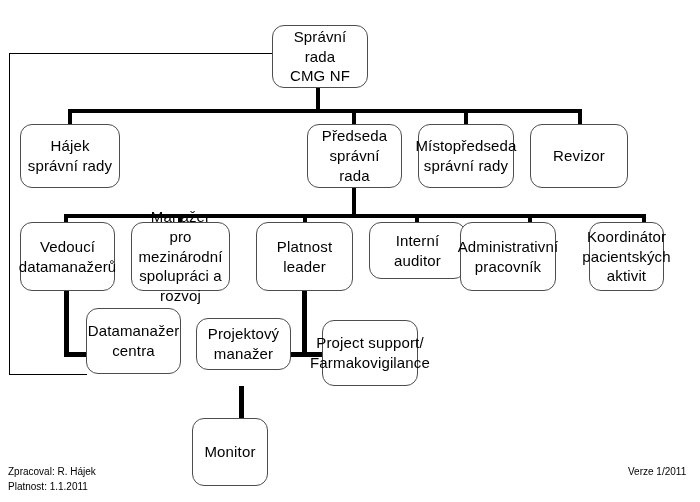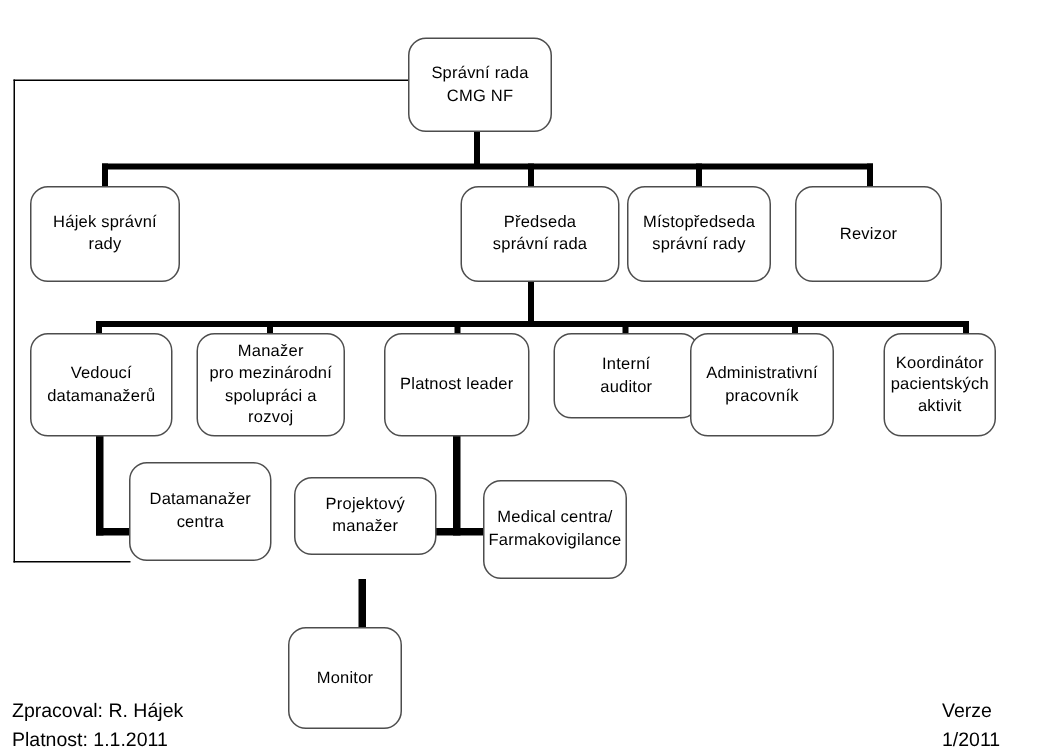--- a/index.html
+++ b/index.html
@@ -18,41 +18,41 @@
   .node {
     position: absolute;
     box-sizing: border-box;
     border: 1px solid #4d4d4d;
     border-radius: 12px;
     background: #ffffff;
     display: flex;
     align-items: center;
     justify-content: center;
     text-align: center;
-    font-size: 11px;
+    font-size: 15px;
     line-height: 1.32;
     color: #000000;
     letter-spacing: 0.15px;
     z-index: 3;
     padding: 2px 4px;
   }
   .node .lbl { display: block; white-space: pre-line; }
   .conn {
     position: absolute;
     background: #000000;
     z-index: 1;
   }
   .thin {
     position: absolute;
     background: #000000;
     z-index: 0;
   }
   .footnote {
     position: absolute;
-    font-size: 13px;
+    font-size: 10px;
     color: #000000;
     line-height: 1.45;
     white-space: pre-line;
     z-index: 4;
   }
 </style>
 </head>
 <body>
 
 <div id="canvas">
@@ -87,21 +87,21 @@
 
   <div class="node" style="left:272px; top:25px; width:96px; height:63px;">
     <span class="lbl">Správní rada
 CMG NF</span>
   </div>
 
   <div class="node" style="left:20px; top:124px; width:100px; height:64px;">
     <span class="lbl">Hájek správní rady</span>
   </div>
 
-  <div class="node" style="left:307px; top:124px; width:106px; height:64px;">
+  <div class="node" style="left:307px; top:124px; width:95px; height:64px;">
     <span class="lbl">Předseda
 správní rada</span>
   </div>
 
   <div class="node" style="left:418px; top:124px; width:96px; height:64px;">
     <span class="lbl">Místopředseda
 správní rady</span>
   </div>
 
   <div class="node" style="left:530px; top:124px; width:98px; height:64px;">
@@ -141,21 +141,21 @@
   <div class="node" style="left:86px; top:308px; width:95px; height:66px;">
     <span class="lbl">Datamanažer centra</span>
   </div>
 
   <div class="node" style="left:196px; top:318px; width:95px; height:52px;">
     <span class="lbl">Projektový
 manažer</span>
   </div>
 
   <div class="node" style="left:322px; top:320px; width:96px; height:66px;">
-    <span class="lbl">Medical centra/
+    <span class="lbl">Project support/
 Farmakovigilance</span>
   </div>
 
   <div class="node" style="left:192px; top:418px; width:76px; height:68px;">
     <span class="lbl">Monitor</span>
   </div>
 
   <div class="footnote" style="left:8px; top:465px;">Zpracoval: R. Hájek
 Platnost: 1.1.2011</div>
   <div class="footnote" style="left:628px; top:465px;">Verze 1/2011</div>

